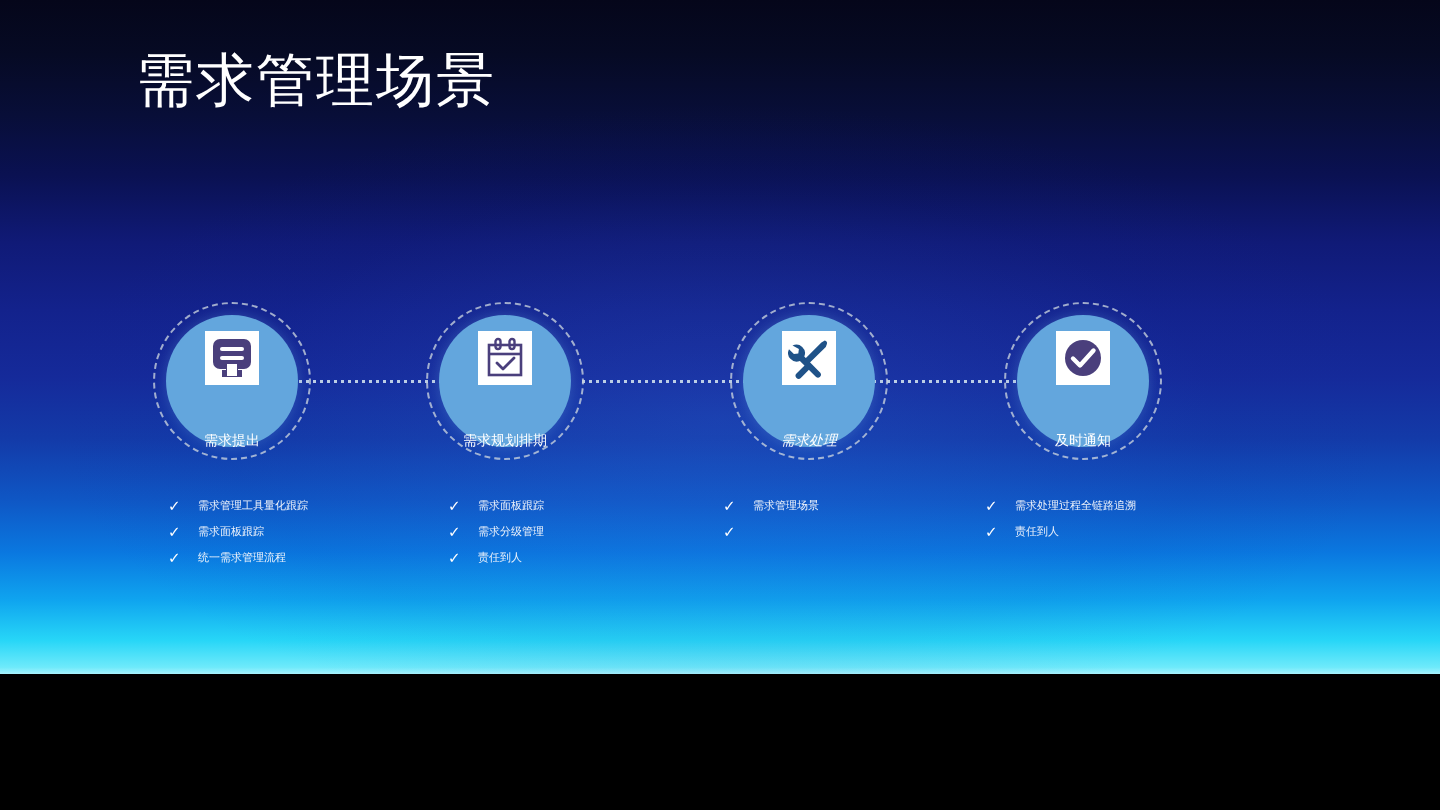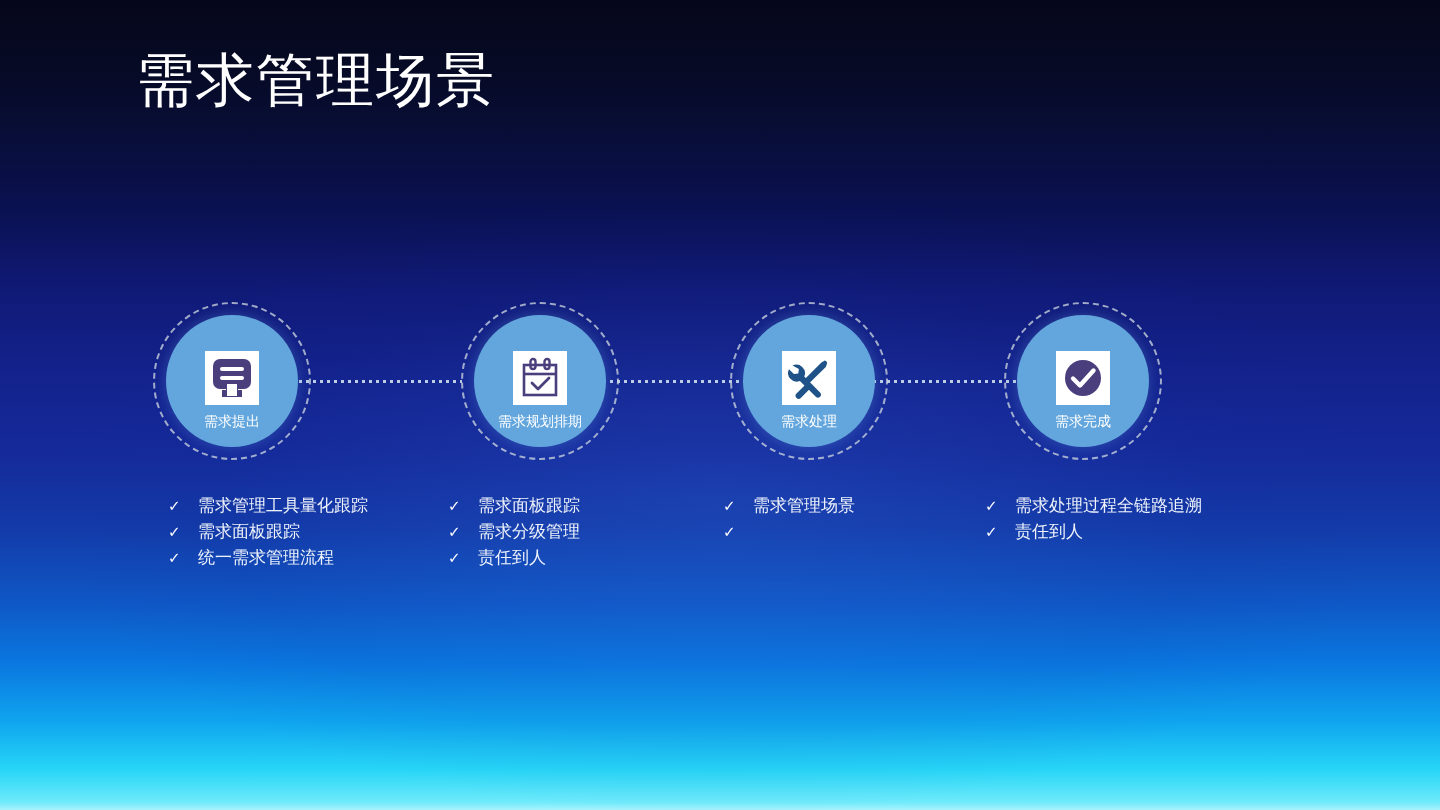--- a/index.html
+++ b/index.html
@@ -10,21 +10,21 @@
   body {
     width: 1440px;
     height: 810px;
     overflow: hidden;
     font-family: "Liberation Sans", "DejaVu Sans", sans-serif;
   }
 
   #slide {
     position: relative;
     width: 1440px;
-    height: 810px;
+    height: 674px;
     overflow: hidden;
     background:
       linear-gradient(to bottom,
         #05061a 0%,
         #060a24 8%,
         #080e38 17%,
         #0a1152 26%,
         #101a77 36%,
         #13228c 46%,
         #152a9a 56%,
@@ -98,21 +98,21 @@
     left: 13px;
     top: 13px;
     width: 132px;
     height: 132px;
     border-radius: 50%;
     background: #63a6dd;
     box-shadow: 0 0 14px rgba(120,180,235,0.28);
     display: flex;
     flex-direction: column;
     align-items: center;
-    justify-content: center;
+    justify-content: space-between;
     box-sizing: border-box;
     padding-top: 16px;
   }
 
   .icon-tile {
     width: 54px;
     height: 54px;
     background: #ffffff;
     display: flex;
     align-items: center;
@@ -168,21 +168,21 @@
   .check {
     flex: 0 0 auto;
     width: 30px;
     font-size: 15px;
     line-height: 23px;
     color: #ffffff;
     text-align: left;
   }
 
   .bullet-text {
-    font-size: 17px;
+    font-size: 11px;
     line-height: 23px;
     color: #eef3fb;
   }
 </style>
 </head>
 <body>
 
 <div id="slide">
 
   <div class="page-title">需求管理场景</div>
@@ -202,37 +202,37 @@
             <rect x="10" y="11" width="24" height="4" rx="2" fill="#ffffff"></rect>
             <rect x="10" y="20" width="24" height="4" rx="2" fill="#ffffff"></rect>
             <path d="M16 27 h12 v7 h4 v7 h-20 v-7 h4 z" fill="#4a3f7c"></path>
             <rect x="17" y="28" width="10" height="12" fill="#ffffff"></rect>
           </svg>
         </div>
         <div class="node-label">需求提出</div>
       </div>
     </div>
 
-    <div class="node" style="left:461px;">
+    <div class="node" style="left:426px;">
       <div class="ring"></div>
       <div class="disc">
         <div class="icon-tile">
           <svg width="42" height="42" viewBox="0 0 42 42">
             <rect x="5" y="8" width="32" height="30" fill="none" stroke="#4a3f7c" stroke-width="2.6"></rect>
             <line x1="5" y1="17" x2="37" y2="17" stroke="#4a3f7c" stroke-width="2.6"></line>
             <rect x="11.5" y="2" width="5" height="10" rx="2.5" fill="none" stroke="#4a3f7c" stroke-width="2.4"></rect>
             <rect x="25.5" y="2" width="5" height="10" rx="2.5" fill="none" stroke="#4a3f7c" stroke-width="2.4"></rect>
             <polyline points="13,26 19,32 30,21" fill="none" stroke="#4a3f7c" stroke-width="2.8" stroke-linecap="round" stroke-linejoin="round"></polyline>
           </svg>
         </div>
         <div class="node-label">需求规划排期</div>
       </div>
     </div>
 
-    <div class="node" style="left:730px;">
+    <div class="node" style="left:730px;font-style:italic;">
       <div class="ring"></div>
       <div class="disc">
         <div class="icon-tile">
           <svg width="42" height="42" viewBox="0 0 42 42">
             <g fill="#1f5288">
               <path d="M4.5 8.5 a8.6 8.6 0 0 1 11.8 11 l16 16.3 a3 3 0 0 1 -4.2 4.2 l-16.2 -16 a8.6 8.6 0 0 1 -10.9 -11.8 l4.9 4.9 l4.4 -0.6 l0.6 -4.4 z"></path>
               <path d="M36.8 3.4 a2.6 2.6 0 0 1 2.1 3.5 l-1.1 3 l-16.6 16.4 l-4.3 -4.3 l16.5 -16.6 z"></path>
               <path d="M14.2 28.5 l-9.6 9.6 a3 3 0 0 0 4.2 4.2 l9.6 -9.6 z" opacity="0"></path>
               <path d="M8.5 36.6 l9.6 -9.6 l4.3 4.3 l-9.6 9.6 a3 3 0 0 1 -4.3 -4.3 z"></path>
             </g>
@@ -244,21 +244,21 @@
 
     <div class="node" style="left:1004px;">
       <div class="ring"></div>
       <div class="disc">
         <div class="icon-tile">
           <svg width="44" height="44" viewBox="0 0 44 44">
             <circle cx="22" cy="22" r="18" fill="#4a3f7c"></circle>
             <polyline points="12,22.5 19,29.5 32.5,14.5" fill="none" stroke="#ffffff" stroke-width="4.4" stroke-linecap="round" stroke-linejoin="round"></polyline>
           </svg>
         </div>
-        <div class="node-label">需求完成</div>
+        <div class="node-label">及时通知</div>
       </div>
     </div>
 
   </div>
 
   <div class="bullets-row">
 
     <div class="bullet-col" style="left:168px; width:250px;">
       <div class="bullet-item">
         <span class="check">✓</span>

